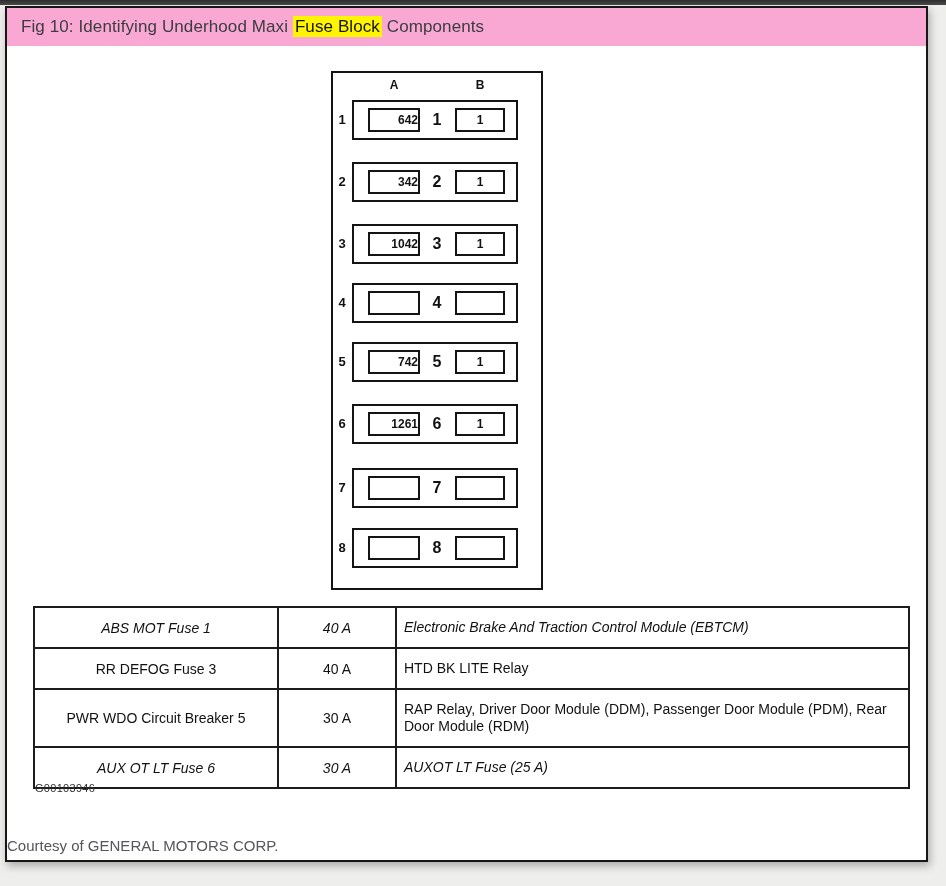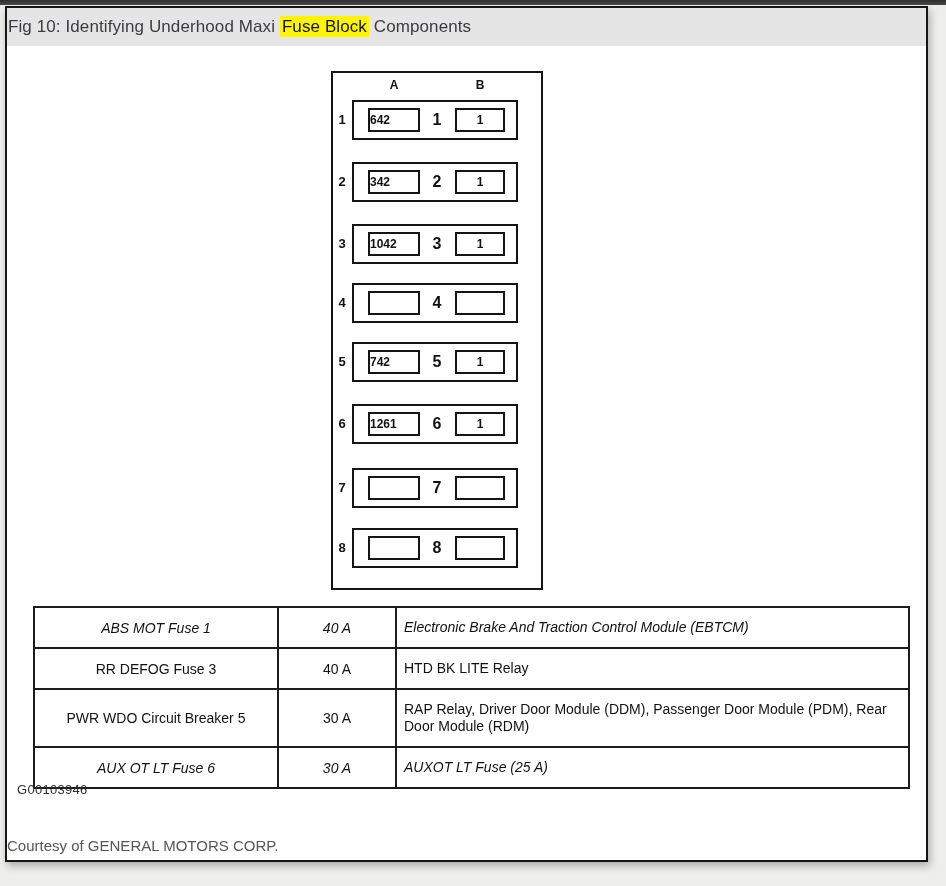--- a/index.html
+++ b/index.html
@@ -15,23 +15,23 @@
     background:linear-gradient(#2e2e2e,#4a4a4a);
   }
   .main-box {
     position:absolute; left:5px; top:6px; width:923px; height:856px;
     background:#ffffff;
     border:2px solid #161616;
     box-shadow:2px 4px 8px rgba(0,0,0,0.28);
   }
   .title-bar {
     position:absolute; left:0; top:0; right:0; height:38px;
-    background:#e5e5e5;
+    background:#f9a8d4;
     display:flex; align-items:center;
-    padding-left:1px;
+    padding-left:14px;
     font-size:17px;
     color:#3c3c40;
     letter-spacing:0.1px;
   }
   .title-bar .hl {
     background:#fff500;
     color:#141414;
     padding:1px 2px;
   }
   
@@ -51,21 +51,21 @@
     line-height:40px; text-align:center;
     font-size:13px; font-weight:bold;
   }
   .drow {
     position:absolute; left:19px; width:166px; height:40px;
     border:2px solid #141414;
   }
   .abox {
     position:absolute; left:14px; top:6px; width:52px; height:24px;
     border:2px solid #141414;
-    font-size:12px; font-weight:bold; text-align:left; line-height:20px;
+    font-size:12px; font-weight:bold; text-align:right; line-height:20px;
   }
   .cnum {
     position:absolute; left:70px; top:0; width:26px; height:36px;
     line-height:36px; text-align:center;
     font-size:16px; font-weight:bold;
   }
   .bbox {
     position:absolute; left:101px; top:6px; width:50px; height:24px;
     border:2px solid #141414;
     font-size:12px; font-weight:bold; text-align:center; line-height:20px;
@@ -86,22 +86,22 @@
   .fuse-table td.c { text-align:center; }
   .fuse-table td.l { text-align:left; padding:11px 7px; line-height:17px; }
   .col-fuse { width:244px; }
   .col-rating { width:118px; }
   .col-desc { width:513px; }
   tr.h25 td { height:25px;font-style:italic; }
   tr.h24 td { height:24px; }
   tr.h43 td { height:43px; }
   
   .figure-id {
-    position:absolute; left:10px; top:774px;
-    font-size:13px; color:#2f2f2f; letter-spacing:0.3px;
+    position:absolute; left:28px; top:774px;
+    font-size:11px; color:#2f2f2f; letter-spacing:0.3px;
   }
   .courtesy {
     position:absolute; left:0; right:0; top:829px;
     font-size:15px; color:#55555a;
   }
 </style>
 </head>
 <body>
 
 <div class="top-strip"></div>

